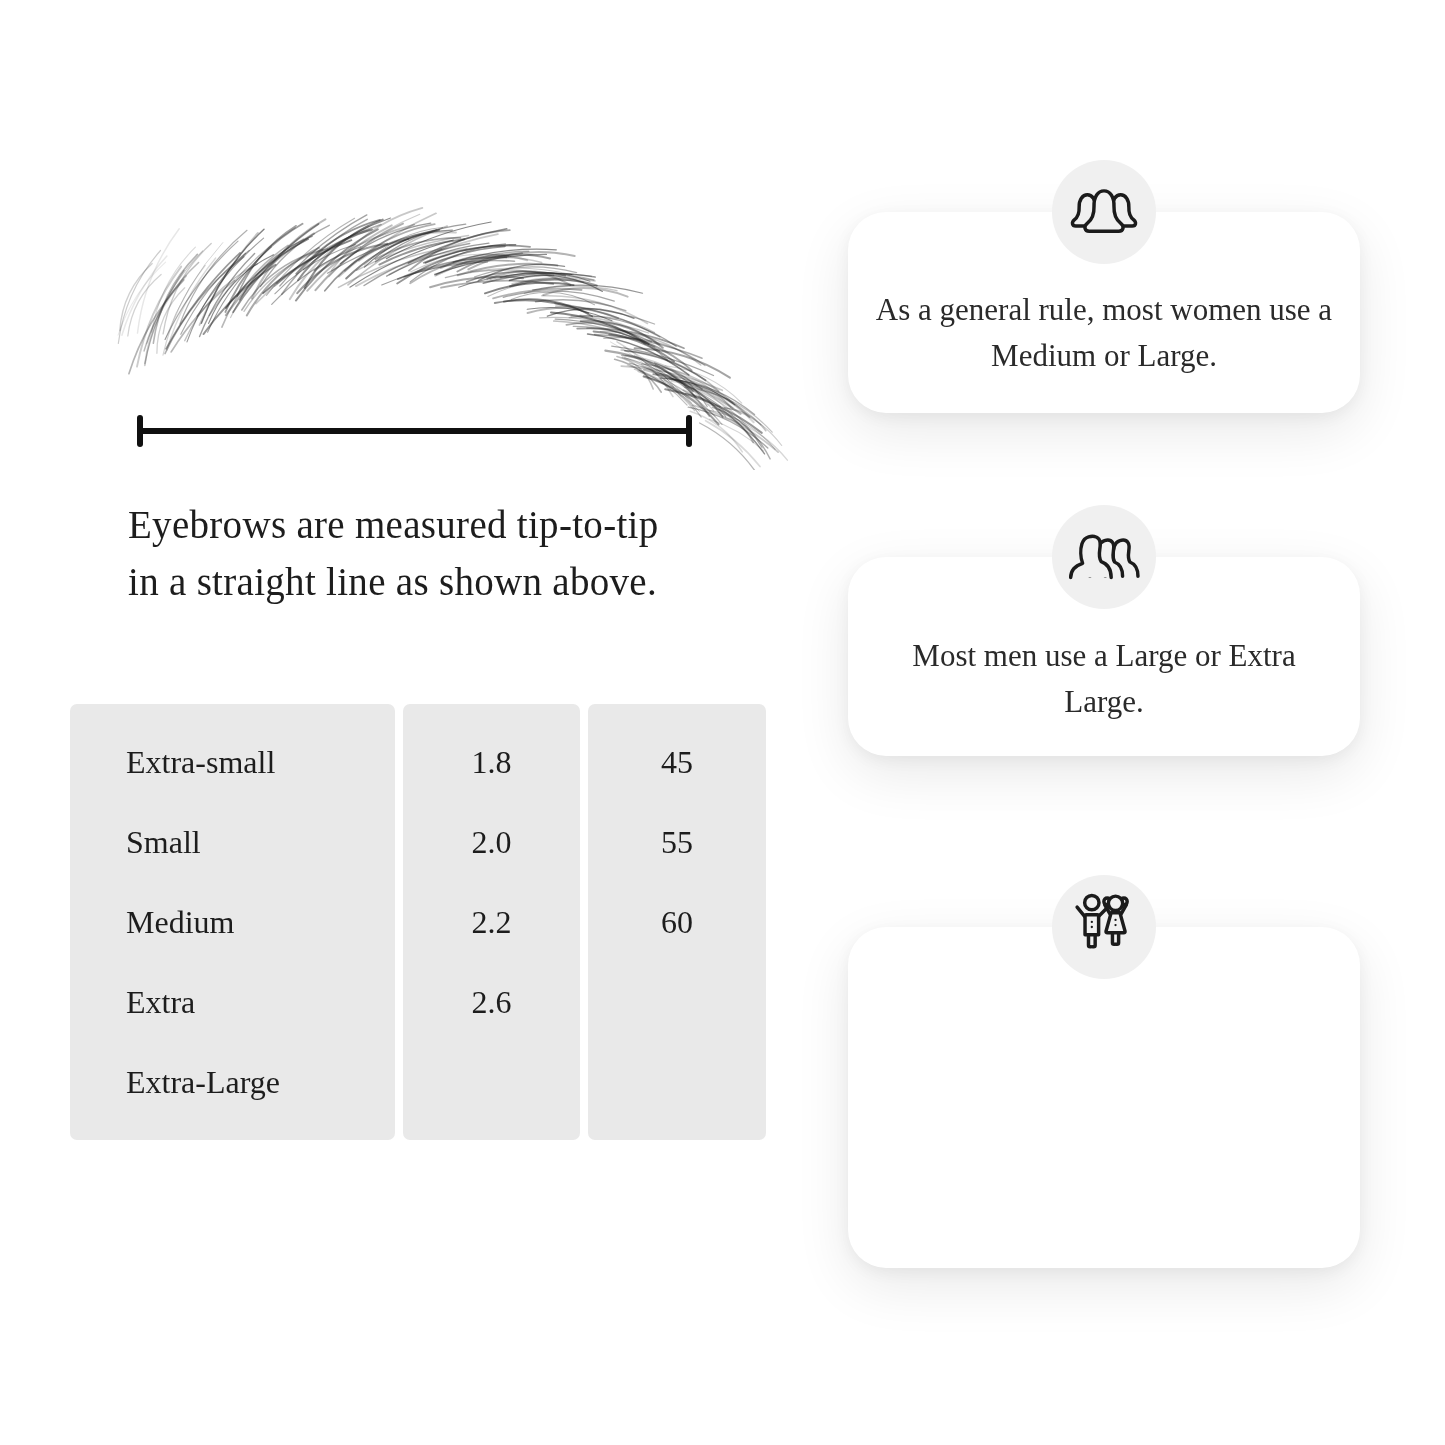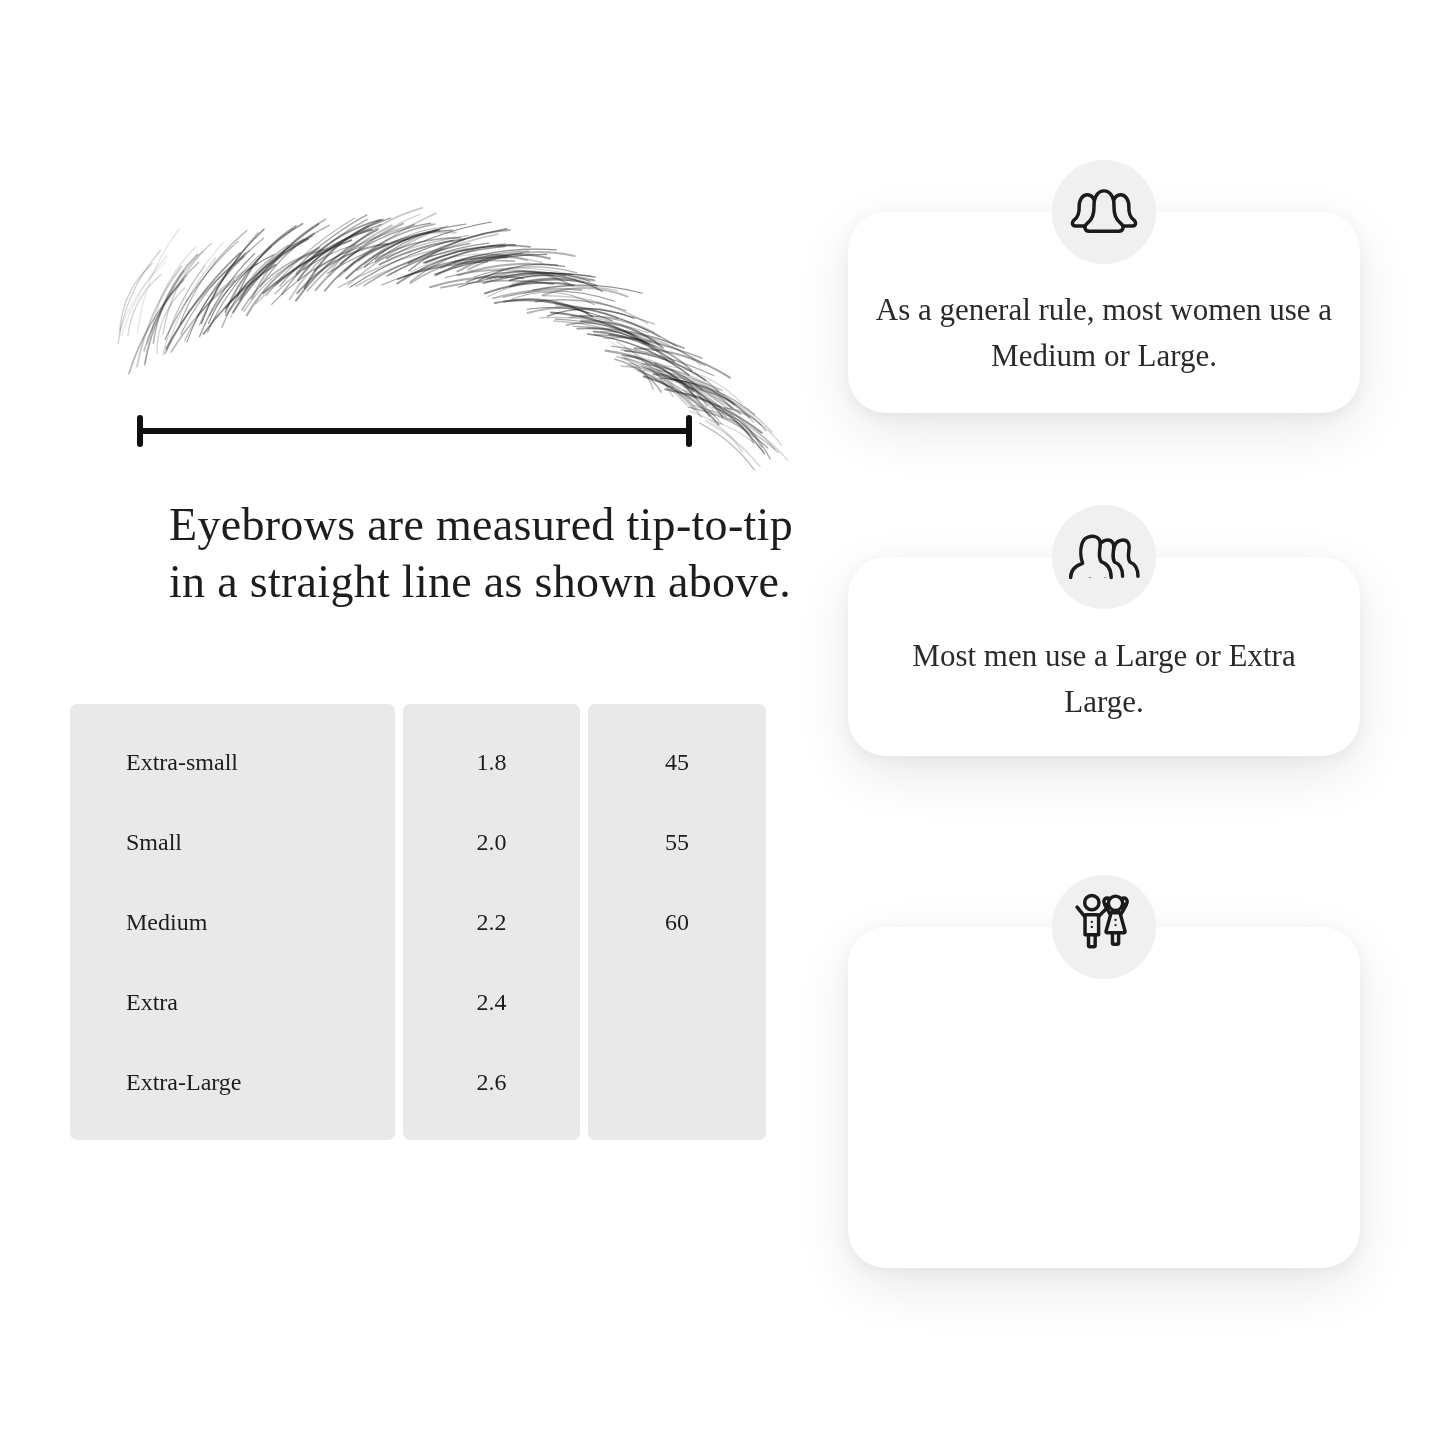--- a/index.html
+++ b/index.html
@@ -8,21 +8,21 @@
     width:1445px;height:1445px;
     background:#ffffff;
     overflow:hidden;
     font-family:"Liberation Serif","DejaVu Serif",serif;
     color:#1c1c1c;
   }
   
   .brow-svg{position:absolute;left:0;top:0;width:790px;height:470px;}
   .caption{
     position:absolute;left:128px;top:496px;width:640px;
-    font-size:46px;line-height:57px;color:#1d1d1d;letter-spacing:.3px;margin-left:41px;
+    font-size:39px;line-height:57px;color:#1d1d1d;letter-spacing:.3px;
   }
   
   .size-table{position:absolute;left:70px;top:695px;width:696px;}
   .t-head{display:flex;gap:8px;}
   .t-head .hcell{
     height:84px;background:var(--table-header-bg,#0a0a0a);
     border-radius:9px;color:#fff;
     display:flex;align-items:center;justify-content:center;
     font-size:34px;letter-spacing:.5px;
   }
@@ -34,21 +34,21 @@
     background:var(--table-body-bg,#e9e9e9);
     border-radius:7px;
     display:flex;flex-direction:column;
     padding:18px 0;
   }
   .t-col.c-size{width:325px;}
   .t-col.c-inches{width:178px;}
   .t-col.c-mm{width:178px;}
   .cell{
     height:80px;display:flex;align-items:center;justify-content:center;
-    font-size:24px;color:#1d1d1d;
+    font-size:32px;color:#1d1d1d;
   }
   .t-col.c-size .cell{justify-content:flex-start;padding-left:56px;}
   
   .card{
     position:absolute;left:848px;width:512px;
     background:#ffffff;border-radius:38px;
     box-shadow:0 4px 16px rgba(0,0,0,.05), 0 18px 55px rgba(0,0,0,.09);
     display:flex;flex-direction:column;align-items:center;justify-content:center;
     text-align:center;
   }
@@ -318,21 +318,20 @@
           <div class="cell">Extra-small</div>
           <div class="cell">Small</div>
           <div class="cell">Medium</div>
           <div class="cell">Extra</div>
           <div class="cell">Extra-Large</div>
         </div>
       <div class="t-col c-inches">
           <div class="cell">1.8</div>
           <div class="cell">2.0</div>
           <div class="cell">2.2</div>
-          <div class="cell">2.4</div>
           <div class="cell">2.6</div>
         </div>
       <div class="t-col c-mm">
           <div class="cell">45</div>
           <div class="cell">55</div>
           <div class="cell">60</div>
         </div>
     </div>
   </div>
 

